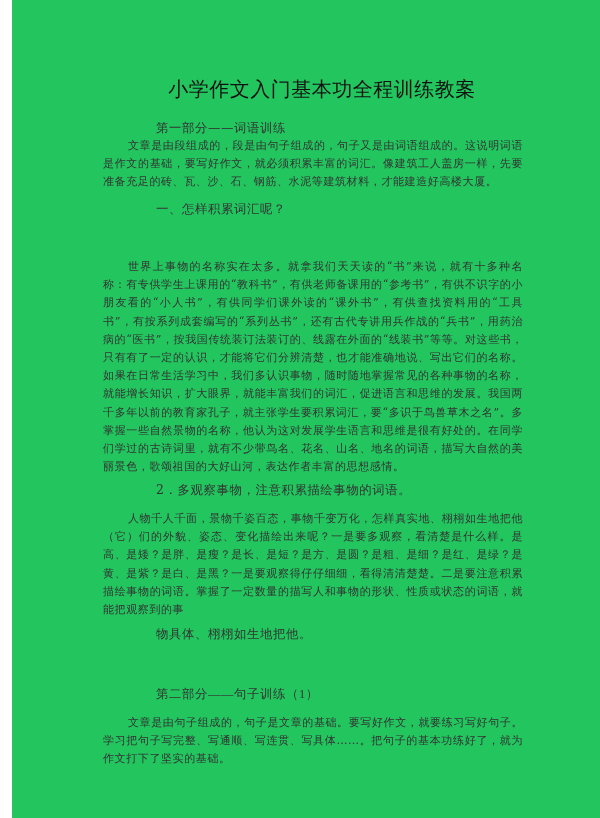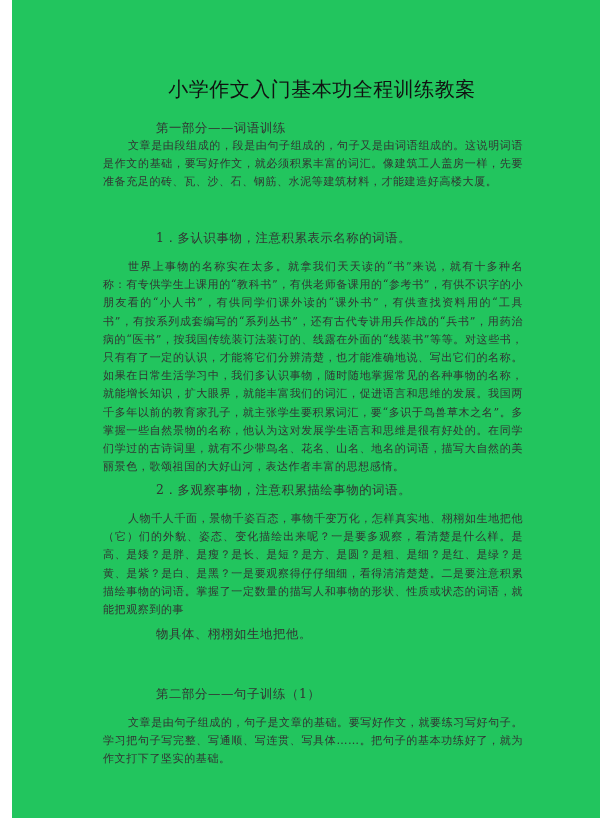--- a/index.html
+++ b/index.html
@@ -15,23 +15,23 @@
 </style>
 </head>
 <body>
 
 <div class="page">
   <div class="title">小学作文入门基本功全程训练教案</div>
 
   <div class="line" style="top:119px;">第一部分——词语训练</div>
   <div class="block indent" style="top:137px;">文章是由段组成的，段是由句子组成的，句子又是由词语组成的。这说明词语是作文的基础，要写好作文，就必须积累丰富的词汇。像建筑工人盖房一样，先要准备充足的砖、瓦、沙、石、钢筋、水泥等建筑材料，才能建造好高楼大厦。</div>
 
+  <div class="line" style="top:200px;">一、怎样积累词汇呢？</div>
 
-  <div class="line" style="top:229px;">1．多认识事物，注意积累表示名称的词语。</div>
   <div class="block indent" style="top:258px;">世界上事物的名称实在太多。就拿我们天天读的“书”来说，就有十多种名称：有专供学生上课用的“教科书”，有供老师备课用的“参考书”，有供不识字的小朋友看的“小人书”，有供同学们课外读的“课外书”，有供查找资料用的“工具书”，有按系列成套编写的“系列丛书”，还有古代专讲用兵作战的“兵书”，用药治病的“医书”，按我国传统装订法装订的、线露在外面的“线装书”等等。对这些书，只有有了一定的认识，才能将它们分辨清楚，也才能准确地说、写出它们的名称。如果在日常生活学习中，我们多认识事物，随时随地掌握常见的各种事物的名称，就能增长知识，扩大眼界，就能丰富我们的词汇，促进语言和思维的发展。我国两千多年以前的教育家孔子，就主张学生要积累词汇，要“多识于鸟兽草木之名”。多掌握一些自然景物的名称，他认为这对发展学生语言和思维是很有好处的。在同学们学过的古诗词里，就有不少带鸟名、花名、山名、地名的词语，描写大自然的美丽景色，歌颂祖国的大好山河，表达作者丰富的思想感情。</div>
 
   <div class="line" style="top:481px;">2．多观察事物，注意积累描绘事物的词语。</div>
   <div class="block indent" style="top:510px;">人物千人千面，景物千姿百态，事物千变万化，怎样真实地、栩栩如生地把他（它）们的外貌、姿态、变化描绘出来呢？一是要多观察，看清楚是什么样。是高、是矮？是胖、是瘦？是长、是短？是方、是圆？是粗、是细？是红、是绿？是黄、是紫？是白、是黑？一是要观察得仔仔细细，看得清清楚楚。二是要注意积累描绘事物的词语。掌握了一定数量的描写人和事物的形状、性质或状态的词语，就能把观察到的事</div>
   <div class="line" style="top:625px;">物具体、栩栩如生地把他。</div>
 
-  <div class="line" style="top:685px;">第二部分——句子训练（1）</div>
+  <div class="line" style="top:685px;font-family:Liberation Serif, serif;">第二部分——句子训练（1）</div>
   <div class="block indent" style="top:714px;">文章是由句子组成的，句子是文章的基础。要写好作文，就要练习写好句子。学习把句子写完整、写通顺、写连贯、写具体……。把句子的基本功练好了，就为作文打下了坚实的基础。</div>
 </div>
 
 </body></html>

